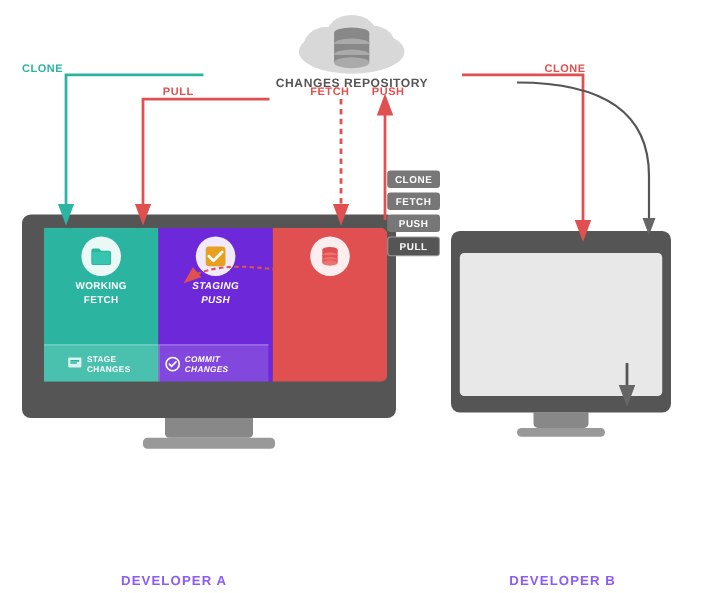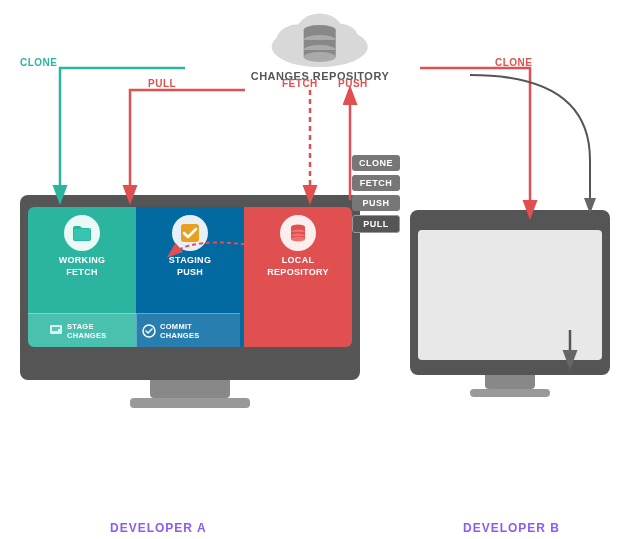--- a/index.html
+++ b/index.html
@@ -113,31 +113,33 @@
 
     .section-working {
       flex: 1;
       background: #2bb5a0;
       display: flex;
       flex-direction: column;
       align-items: center;
       justify-content: flex-start;
       padding-top: 8px;
       position: relative;
+      margin-left: 12px;
     }
 
     .section-staging {
       flex: 1;
-      background: #0369a1;
+      background: #6d28d9;
       display: flex;
       flex-direction: column;
       align-items: center;
       justify-content: flex-start;
       padding-top: 8px;
       position: relative;
+      font-style: italic;
     }
 
     .section-local {
       flex: 1;
       background: #e05050;
       display: flex;
       flex-direction: column;
       align-items: center;
       justify-content: flex-start;
       padding-top: 8px;
@@ -427,23 +429,20 @@
             <svg viewBox="0 0 22 22" xmlns="http://www.w3.org/2000/svg">
               <ellipse cx="11" cy="5" rx="7" ry="2.5" fill="#e05050"></ellipse>
               <rect x="4" y="5" width="14" height="5" fill="#e05050"></rect>
               <ellipse cx="11" cy="10" rx="7" ry="2.5" fill="#f07070"></ellipse>
               <rect x="4" y="10" width="14" height="4" fill="#e05050"></rect>
               <ellipse cx="11" cy="14" rx="7" ry="2.5" fill="#f07070"></ellipse>
               <rect x="4" y="14" width="14" height="3" fill="#e05050"></rect>
               <ellipse cx="11" cy="17" rx="7" ry="2.5" fill="#f07070"></ellipse>
             </svg>
           </div>
-          <div class="section-label">
-            <span>LOCAL</span><br><span>REPOSITORY</span>
-          </div>
         </div>
       </div>
     </div>
     <div class="monitor-stand-a"></div>
     <div class="monitor-base-a"></div>
   </div>
 
   <div class="dev-label dev-a-label">DEVELOPER A</div>
 
   <div class="dev-b-labels">

